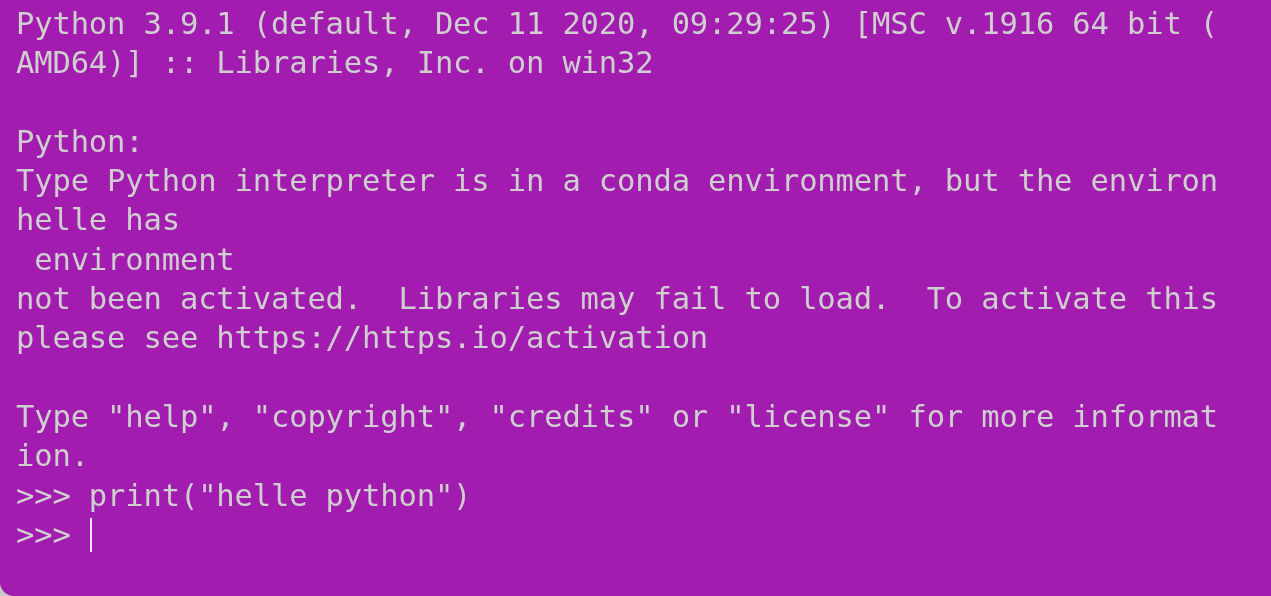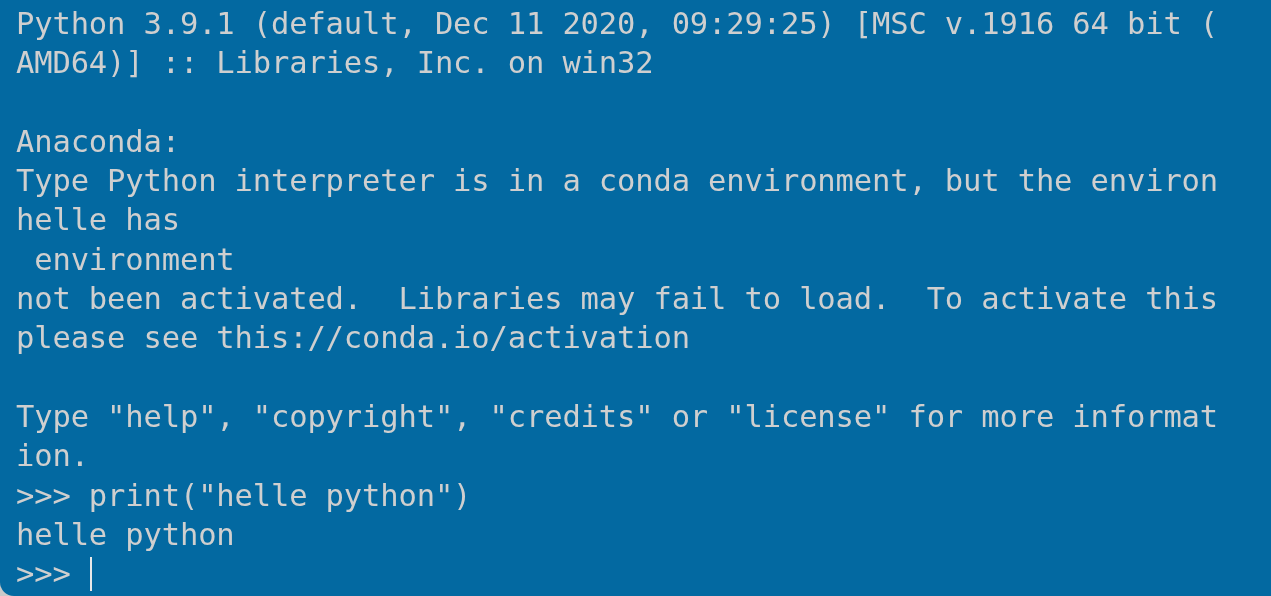--- a/index.html
+++ b/index.html
@@ -12,21 +12,21 @@
     width: 1271px;
     height: 596px;
     overflow: hidden;
   }
 
   
   #terminal-window {
     position: relative;
     width: 1271px;
     height: 596px;
-    background: #0369a1;
+    background: #a21caf;
     border-bottom-left-radius: 14px;
     overflow: hidden;
     box-sizing: border-box;
   }
 
   #terminal-screen {
     position: absolute;
     left: 0;
     top: 0;
     width: 1271px;
@@ -75,38 +75,37 @@
 
 <div id="terminal-window">
   <div id="terminal-screen">
 
     <div class="term-line">Python 3.9.1 (default, Dec 11 2020, 09:29:25) [MSC v.1916 64 bit (</div>
 
     <div class="term-line">AMD64)] :: Libraries, Inc. on win32</div>
 
     <div class="term-line blank"></div>
 
-    <div class="term-line">Anaconda:</div>
+    <div class="term-line">Python:</div>
 
     <div class="term-line">Type Python interpreter is in a conda environment, but the environ</div>
 
     <div class="term-line">helle has</div>
 
     <div class="term-line"> environment</div>
 
     <div class="term-line">not been activated.  Libraries may fail to load.  To activate this</div>
 
-    <div class="term-line">please see this://conda.io/activation</div>
+    <div class="term-line">please see https://https.io/activation</div>
 
     <div class="term-line blank"></div>
 
     <div class="term-line">Type "help", "copyright", "credits" or "license" for more informat</div>
 
     <div class="term-line">ion.</div>
 
     <div class="term-line">&gt;&gt;&gt; print("helle python")</div>
 
-    <div class="term-line">helle python</div>
 
     <div class="term-line prompt-line"><span>&gt;&gt;&gt; </span><span></span><span class="caret"></span></div>
 
   </div>
 </div>
 
 </body></html>

